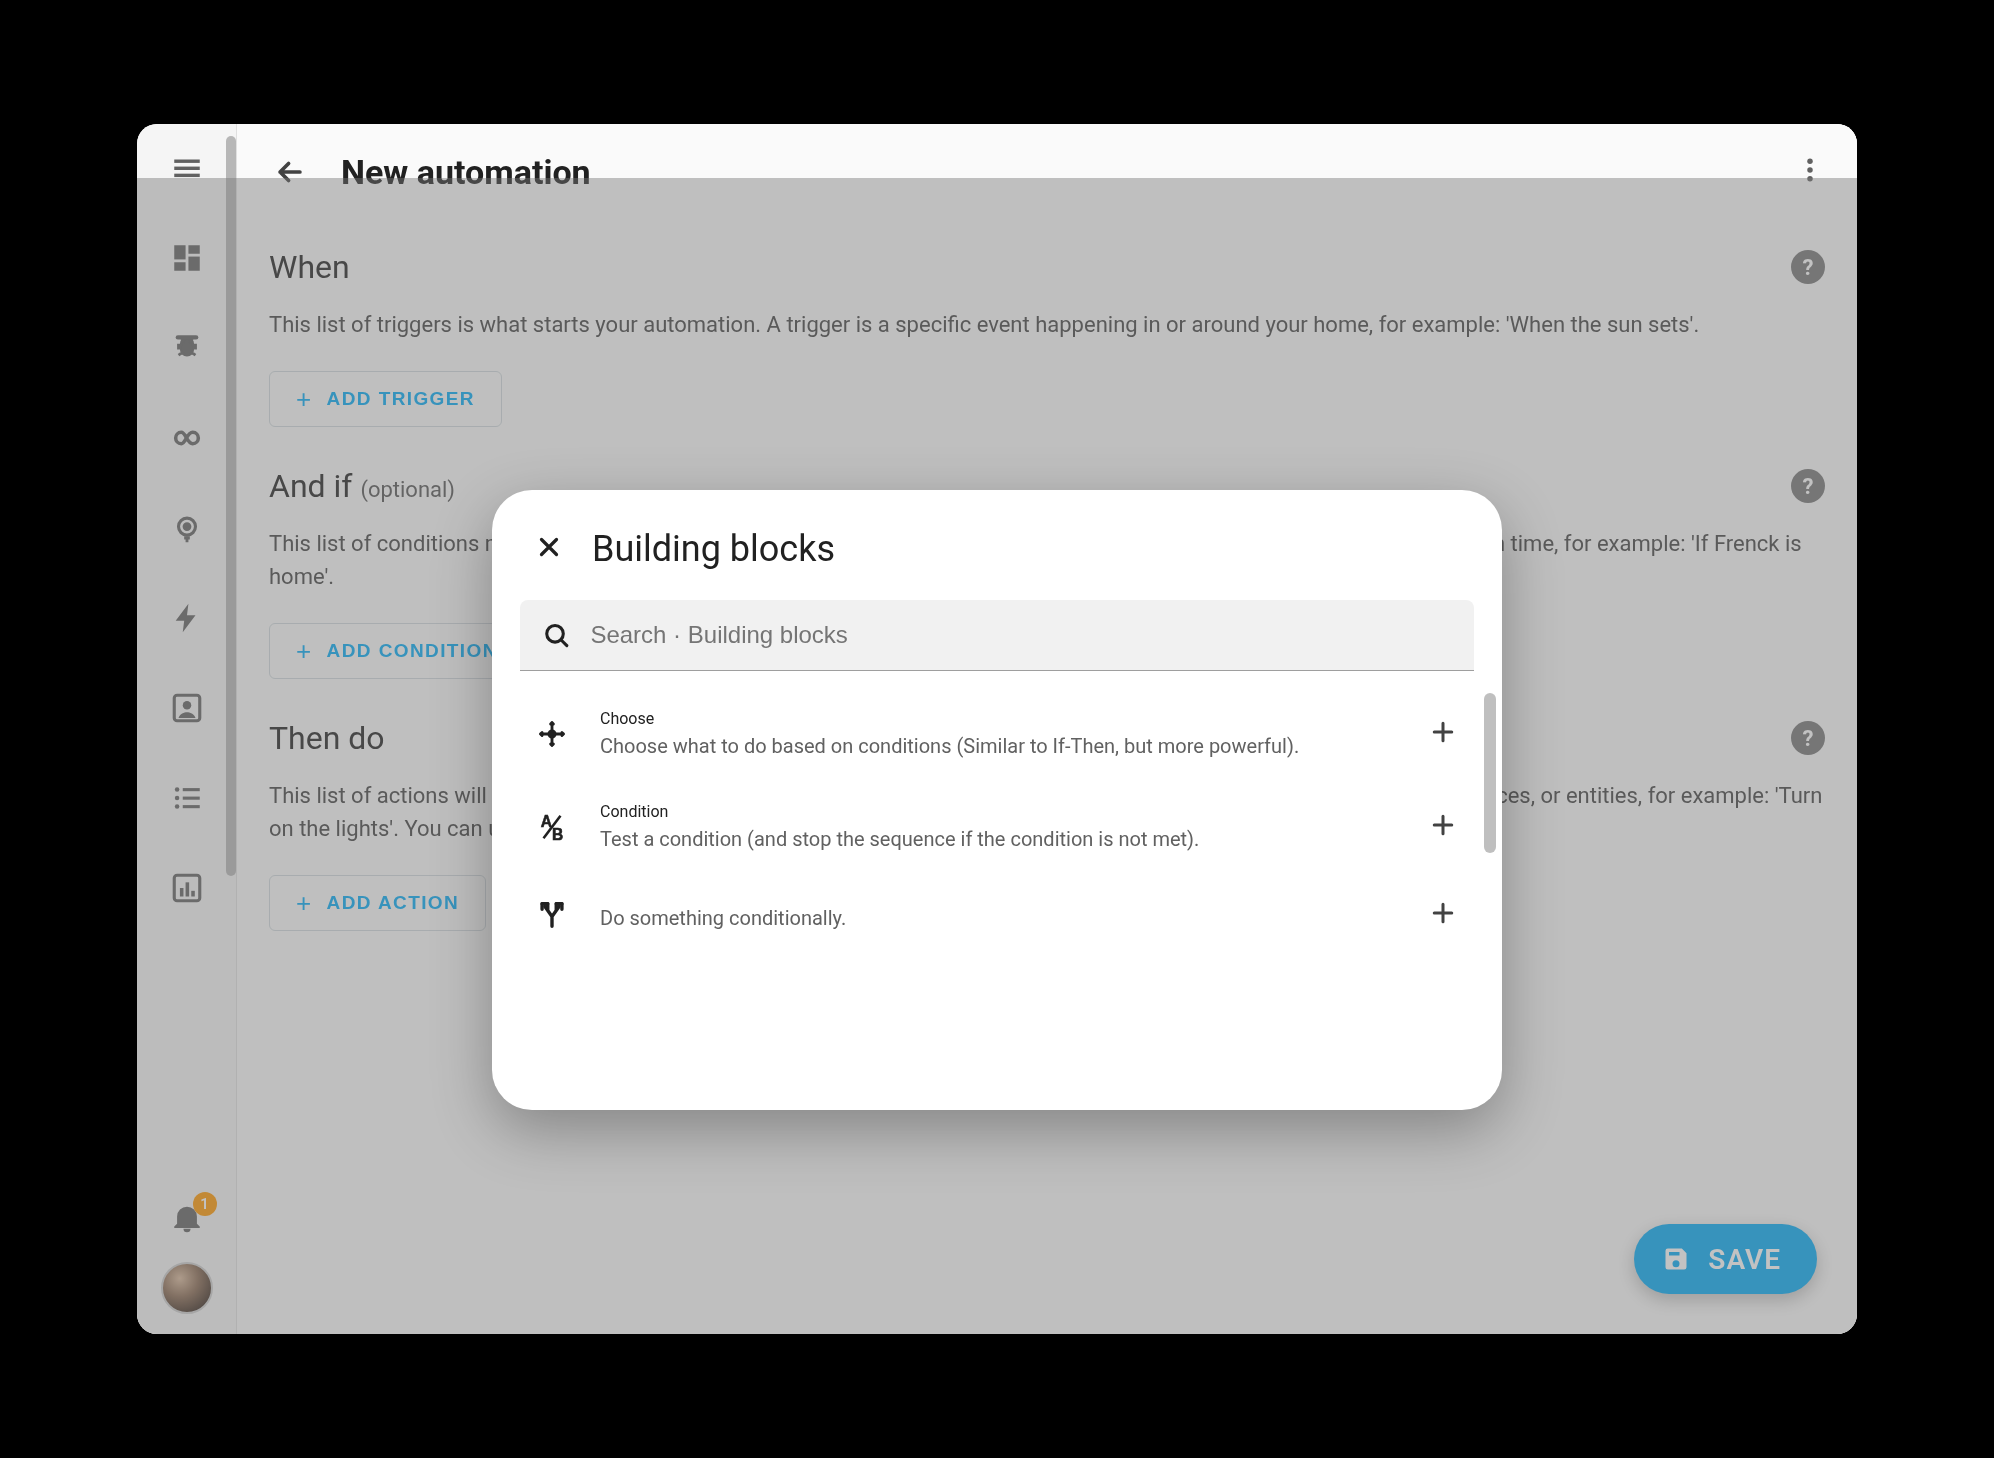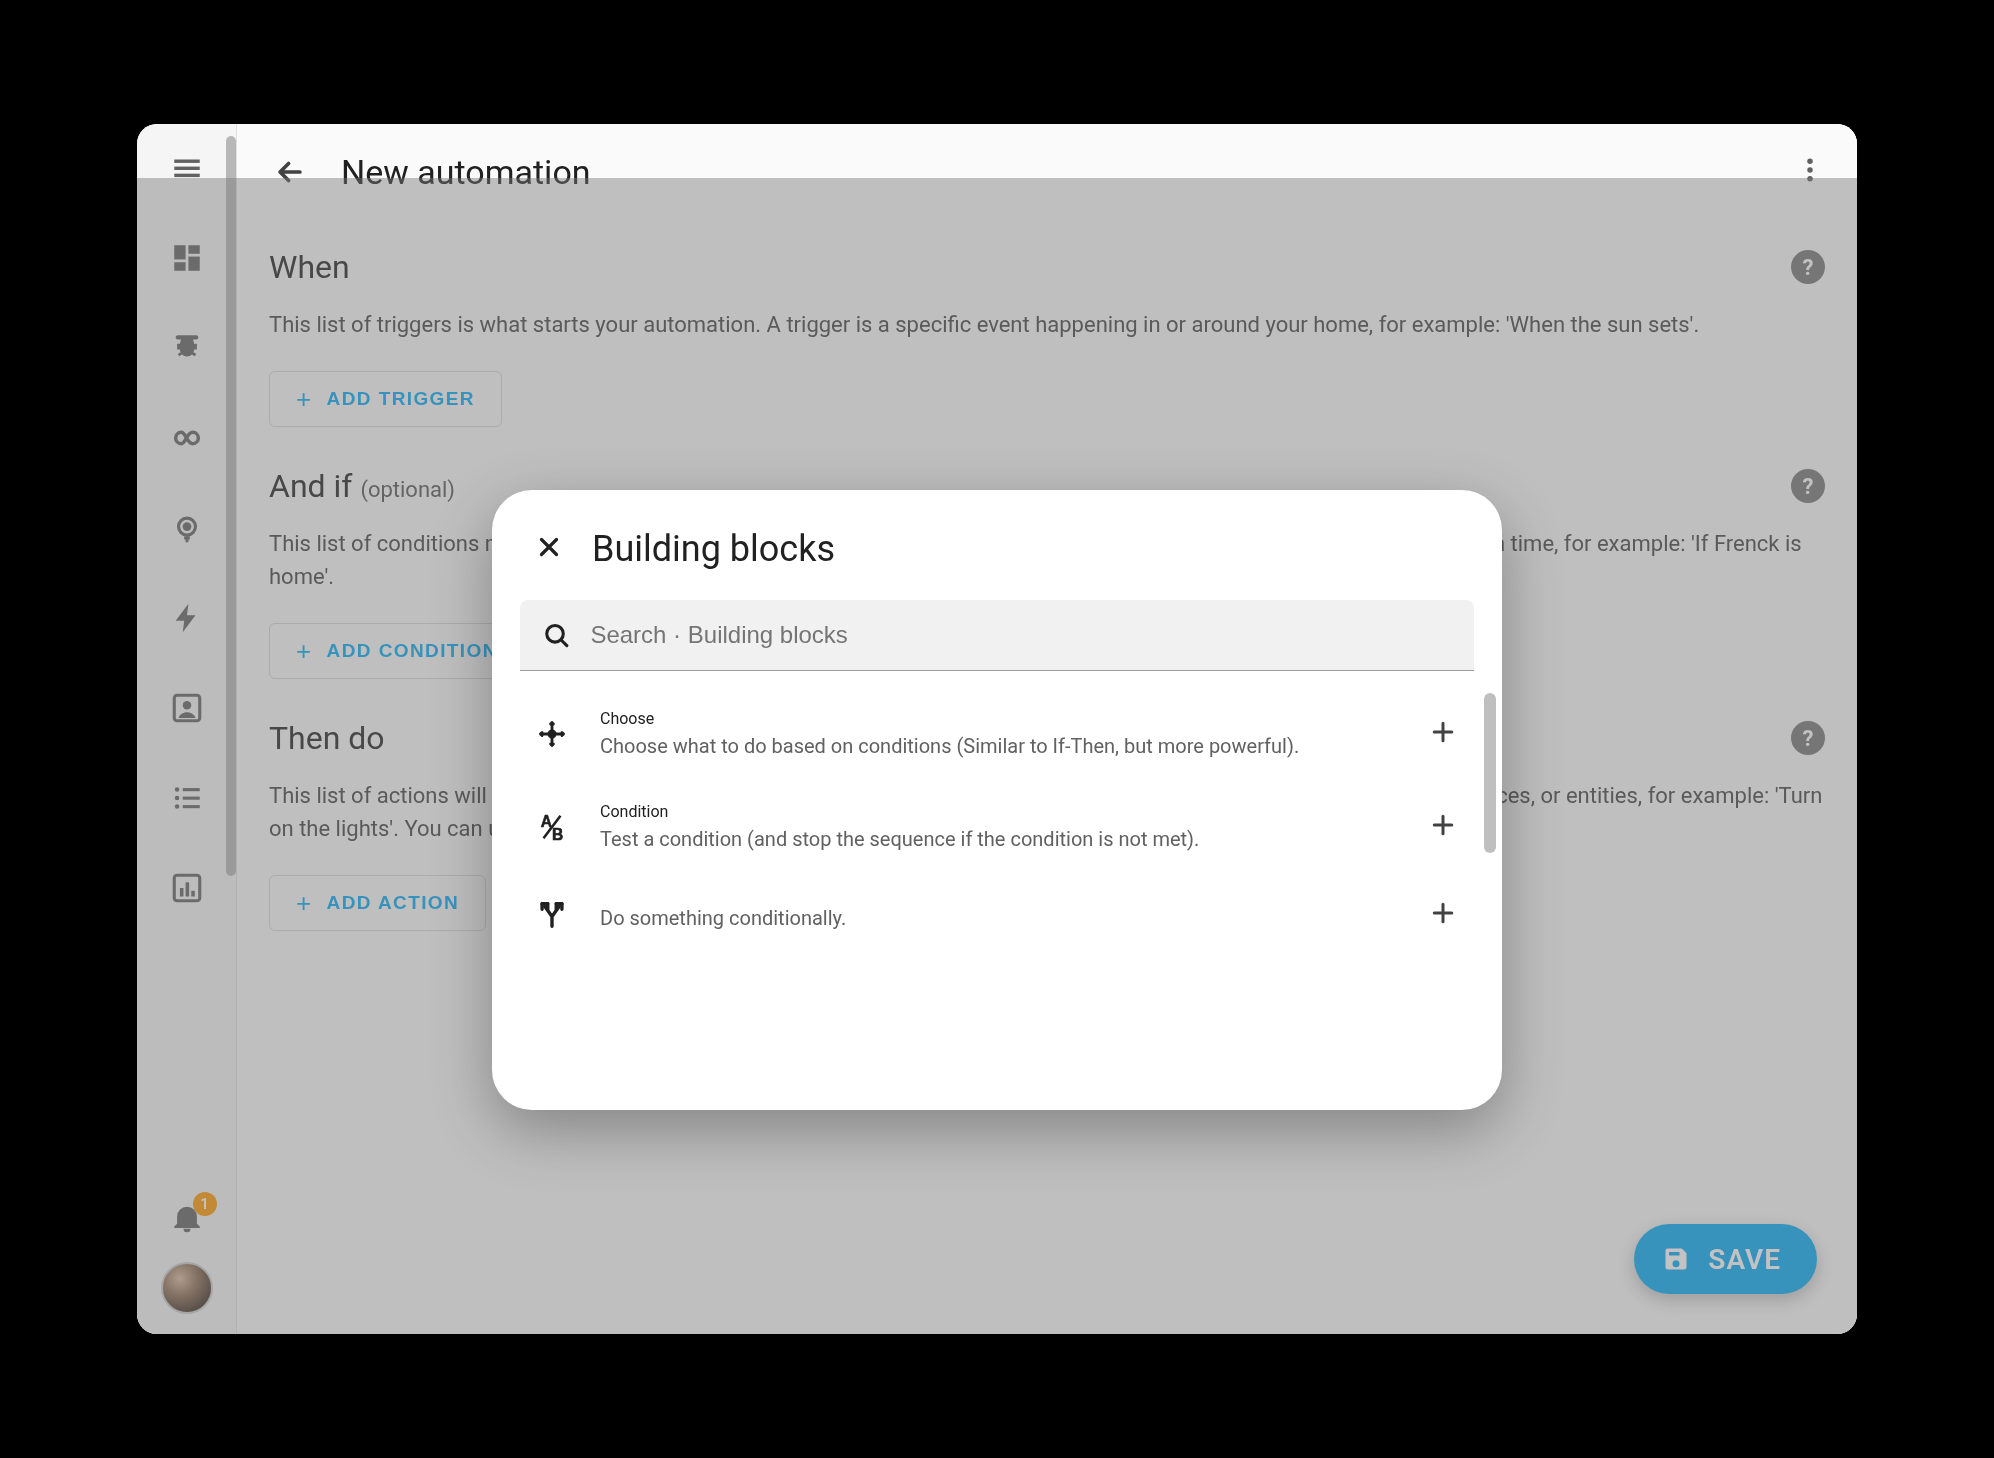--- a/index.html
+++ b/index.html
@@ -116,21 +116,21 @@
   }
   .topbar {
     height: 96px;
     display: flex;
     align-items: center;
     padding: 0 32px;
     background: #fafafa;
   }
   .back-btn { color: #424242; display:flex; align-items:center; justify-content:center; width:42px; height:42px; margin-right: 30px; }
   .back-btn svg { width: 34px; height: 34px; }
-  .page-title { font-size: 34px; color: #212121; font-weight: 400; }
+  .page-title { font-size: 34px; color: #212121; font-weight: 700; }
   .topbar .more { margin-left: auto; color:#616161; }
   .topbar .more svg { width: 30px; height: 30px; }
 
   .content {
     flex: 1;
     overflow: auto;
     padding: 0 32px 140px 32px;
   }
   .section { padding: 28px 0 12px 0; }
   .section-head { display:flex; align-items:center;justify-content:flex-end; }

